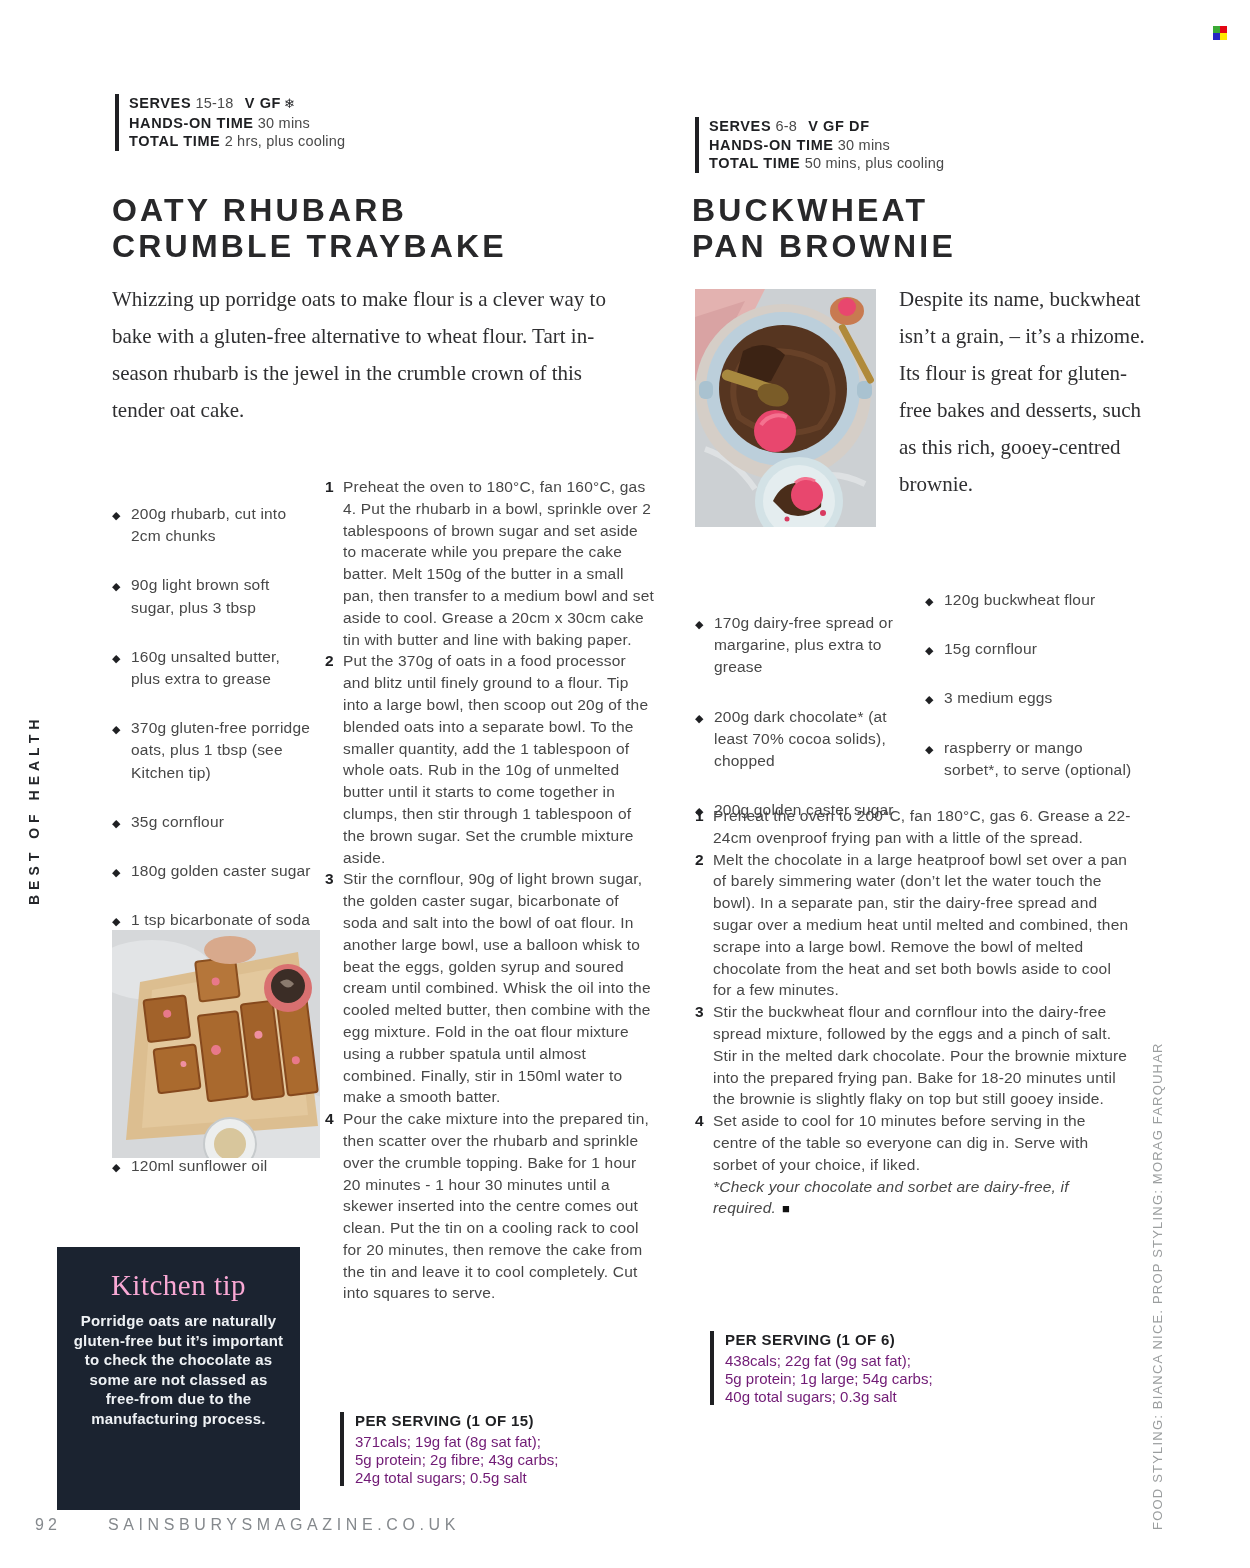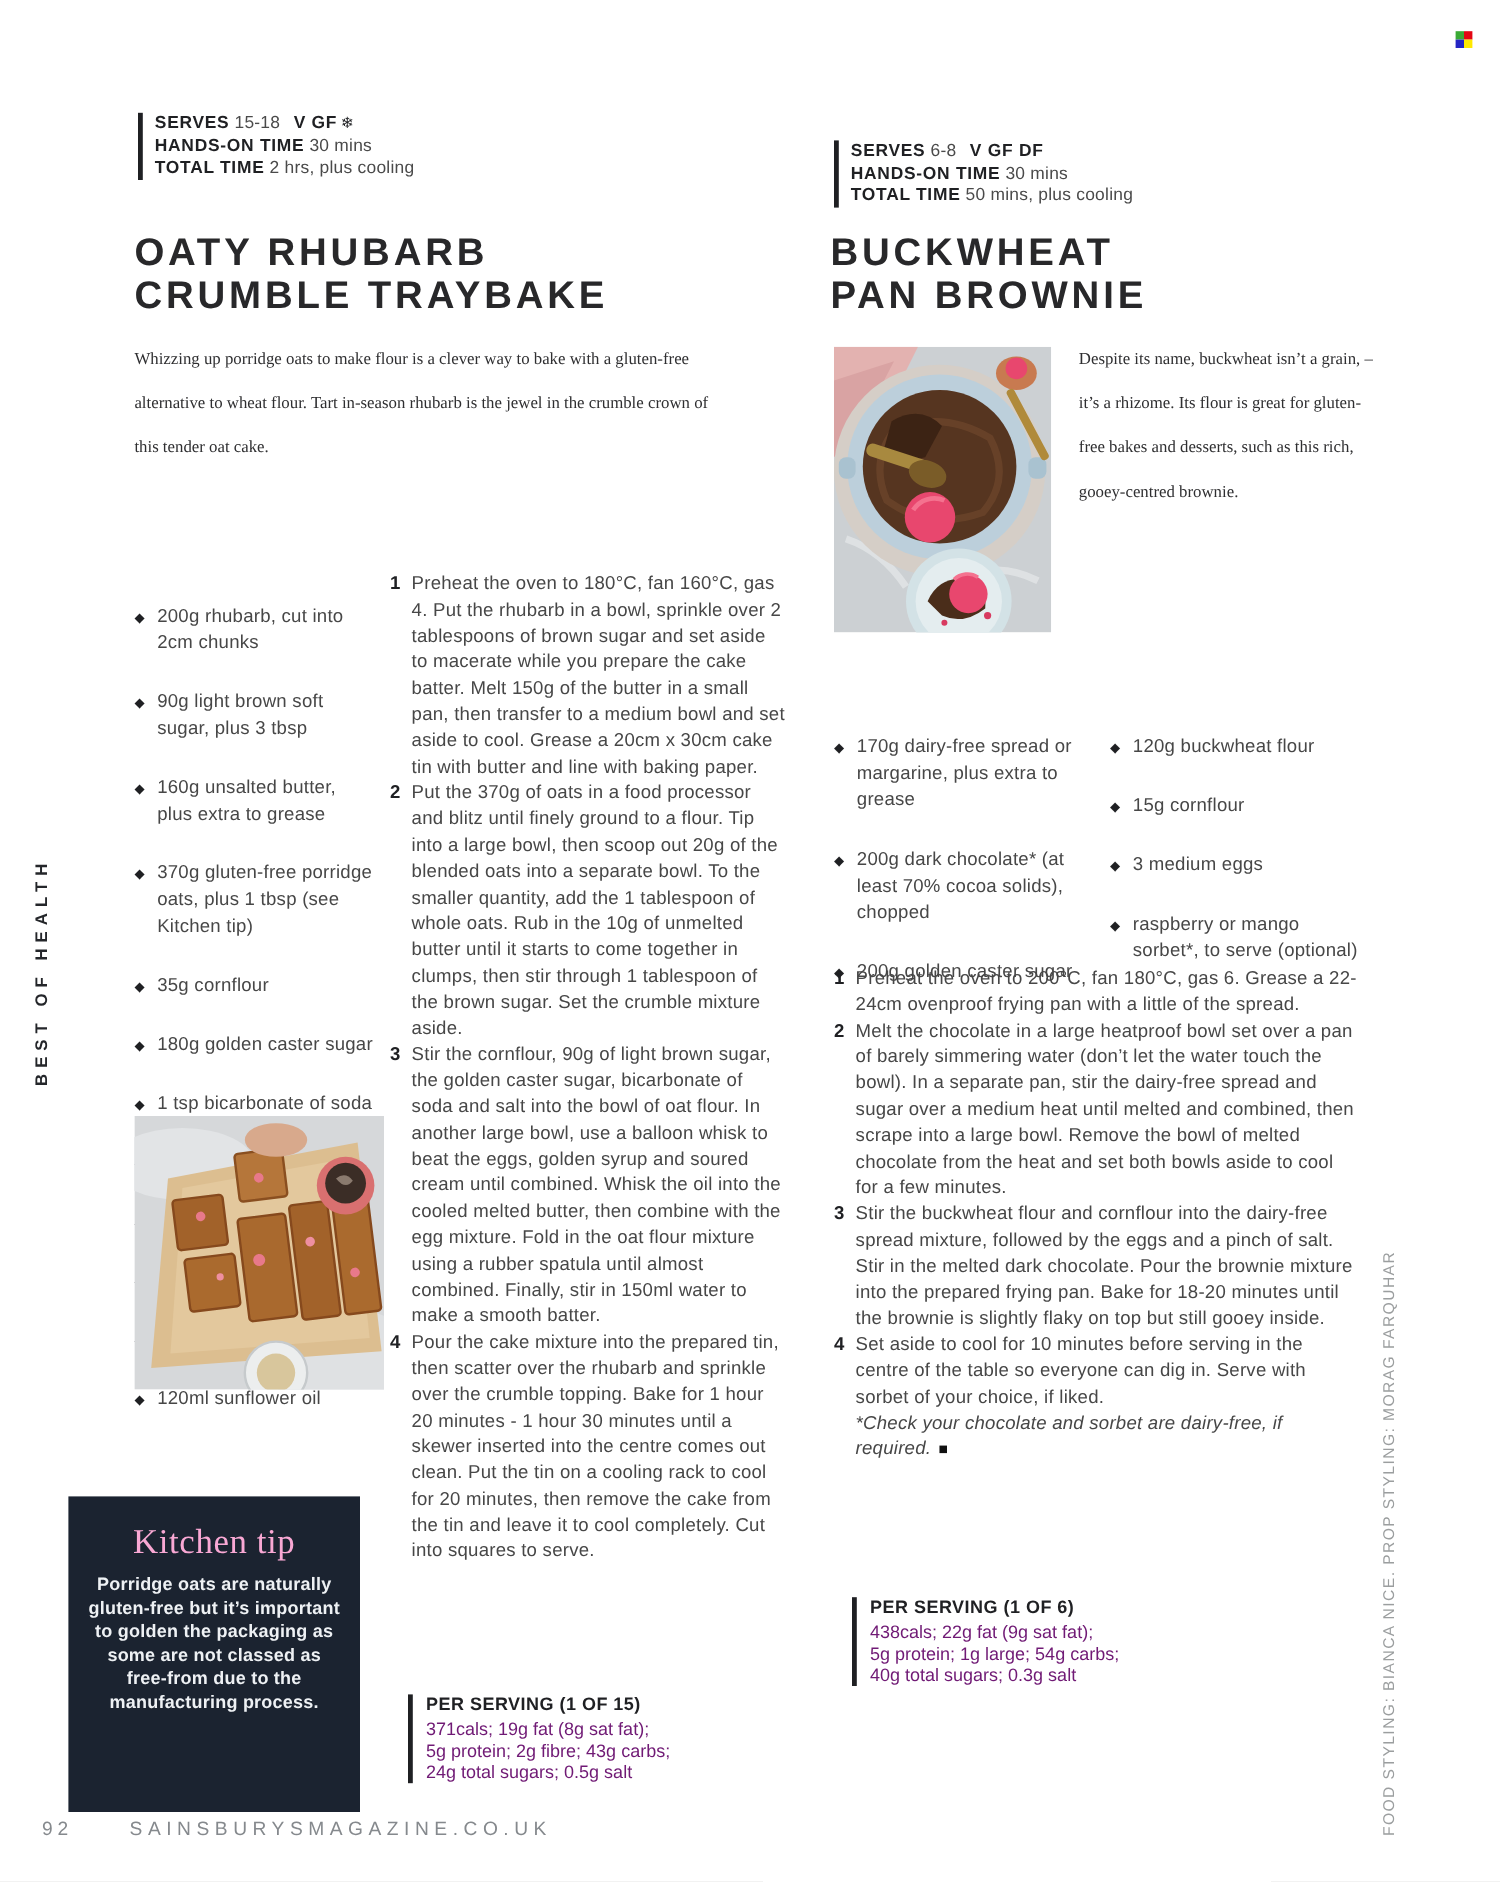--- a/index.html
+++ b/index.html
@@ -11,21 +11,21 @@
         font-family:"Liberation Sans",sans-serif;color:var(--body);overflow:hidden;}
 
   
   .meta{position:absolute;border-left:4px solid var(--ink);padding-left:10px;
         font-size:14.5px;line-height:18.6px;color:#4a4a4a;letter-spacing:.2px;}
   .meta b{color:var(--ink);font-weight:bold;letter-spacing:.6px;}
   .meta .badges{margin-left:7px;}
   .snowflake{font-size:13px;color:var(--ink);margin-left:3px;}
   .title{position:absolute;font-size:32px;font-weight:bold;letter-spacing:3.2px;
          line-height:36px;color:#28282a;}
-  .intro{position:absolute;font-family:"Liberation Serif",serif;font-size:14px;
+  .intro{position:absolute;font-family:"Liberation Serif",serif;font-size:21px;
          line-height:37px;color:#2f2f31;}
   .ing{position:absolute;list-style:none;font-size:15.5px;line-height:22.2px;letter-spacing:.2px;}
   .ing li{position:relative;padding-left:19px;margin-top:27px;}
   .ing li::before{content:"◆";position:absolute;left:0;top:1px;font-size:11px;color:var(--ink);}
   .steps{position:absolute;list-style:none;font-size:15.5px;line-height:21.8px;letter-spacing:.2px;}
   .steps li{position:relative;padding-left:18px;}
   .step-num{position:absolute;left:0;top:0;font-weight:bold;color:var(--ink);}
   .note{font-style:italic;margin-top:0;}
   .end-mark{font-style:normal;font-size:13px;color:#111;margin-left:6px;}
   .per-serving{position:absolute;border-left:4px solid var(--ink);padding-left:11px;}
@@ -137,21 +137,21 @@
     <ellipse cx="118" cy="20" rx="26" ry="14" fill="#d8a98c"></ellipse>
     <circle cx="176" cy="58" r="24" fill="#d97070"></circle>
     <circle cx="176" cy="56" r="17" fill="#3b2d26"></circle>
     <path d="M168 52 q8 -6 14 2 q-6 8 -14 -2" fill="#8a7a6e"></path>
     <circle cx="118" cy="214" r="26" fill="#eceeee" stroke="#c6cacc" stroke-width="2"></circle>
     <circle cx="118" cy="214" r="16" fill="#d8c69c"></circle>
   </svg>
 
   <div class="tipbox">
     <div class="tip-title">Kitchen tip</div>
-    <div class="tip-body">Porridge oats are naturally gluten-free but it’s important to golden the packaging as some are not classed as free-from due to the manufacturing process.</div>
+    <div class="tip-body">Porridge oats are naturally gluten-free but it’s important to check the chocolate as some are not classed as free-from due to the manufacturing process.</div>
   </div>
 
   <div class="per-serving" style="left:340px;top:1412px;">
     <div class="ps-title">PER SERVING (1 OF 15)</div>
     <div class="ps-line">371cals; 19g fat (8g sat fat);</div>
     <div class="ps-line">5g protein; 2g fibre; 43g carbs;</div>
     <div class="ps-line">24g total sugars; 0.5g salt</div>
   </div>
 
   <div class="meta" style="left:695px;top:94px;margin-top:23px;">
@@ -203,21 +203,21 @@
       <circle cx="92" cy="230" r="2.5" fill="#d83a60"></circle>
   </svg>
 
   <p class="intro" style="left:899px;top:281px;width:256px;">Despite its name, buckwheat isn’t a grain, – it’s a rhizome. Its flour is great for gluten-free bakes and desserts, such as this rich, gooey-centred brownie.</p>
 
   <ul class="ing" style="left:695px;top:585px;width:215px;">
     <li><span>170g dairy-free spread or margarine, plus extra to grease</span></li>
     <li><span>200g dark chocolate* (at least 70% cocoa solids), chopped</span></li>
     <li><span>200g golden caster sugar</span></li>
   </ul>
-  <ul class="ing" style="left:925px;top:585px;width:215px;">
+  <ul class="ing" style="left:925px;top:562px;width:215px;">
     <li><span>120g buckwheat flour</span></li>
     <li><span>15g cornflour</span></li>
     <li><span>3 medium eggs</span></li>
     <li><span>raspberry or mango sorbet*, to serve (optional)</span></li>
   </ul>
 
   <ol class="steps" style="left:695px;top:805px;width:438px;">
     <li><span class="step-num">1</span><span>Preheat the oven to 200°C, fan 180°C, gas 6. Grease a 22-24cm ovenproof frying pan with a little of the spread.</span></li>
     <li><span class="step-num">2</span><span>Melt the chocolate in a large heatproof bowl set over a pan of barely simmering water (don’t let the water touch the bowl). In a separate pan, stir the dairy-free spread and sugar over a medium heat until melted and combined, then scrape into a large bowl. Remove the bowl of melted chocolate from the heat and set both bowls aside to cool for a few minutes.</span></li>
     <li><span class="step-num">3</span><span>Stir the buckwheat flour and cornflour into the dairy-free spread mixture, followed by the eggs and a pinch of salt. Stir in the melted dark chocolate. Pour the brownie mixture into the prepared frying pan. Bake for 18-20 minutes until the brownie is slightly flaky on top but still gooey inside.</span></li>

